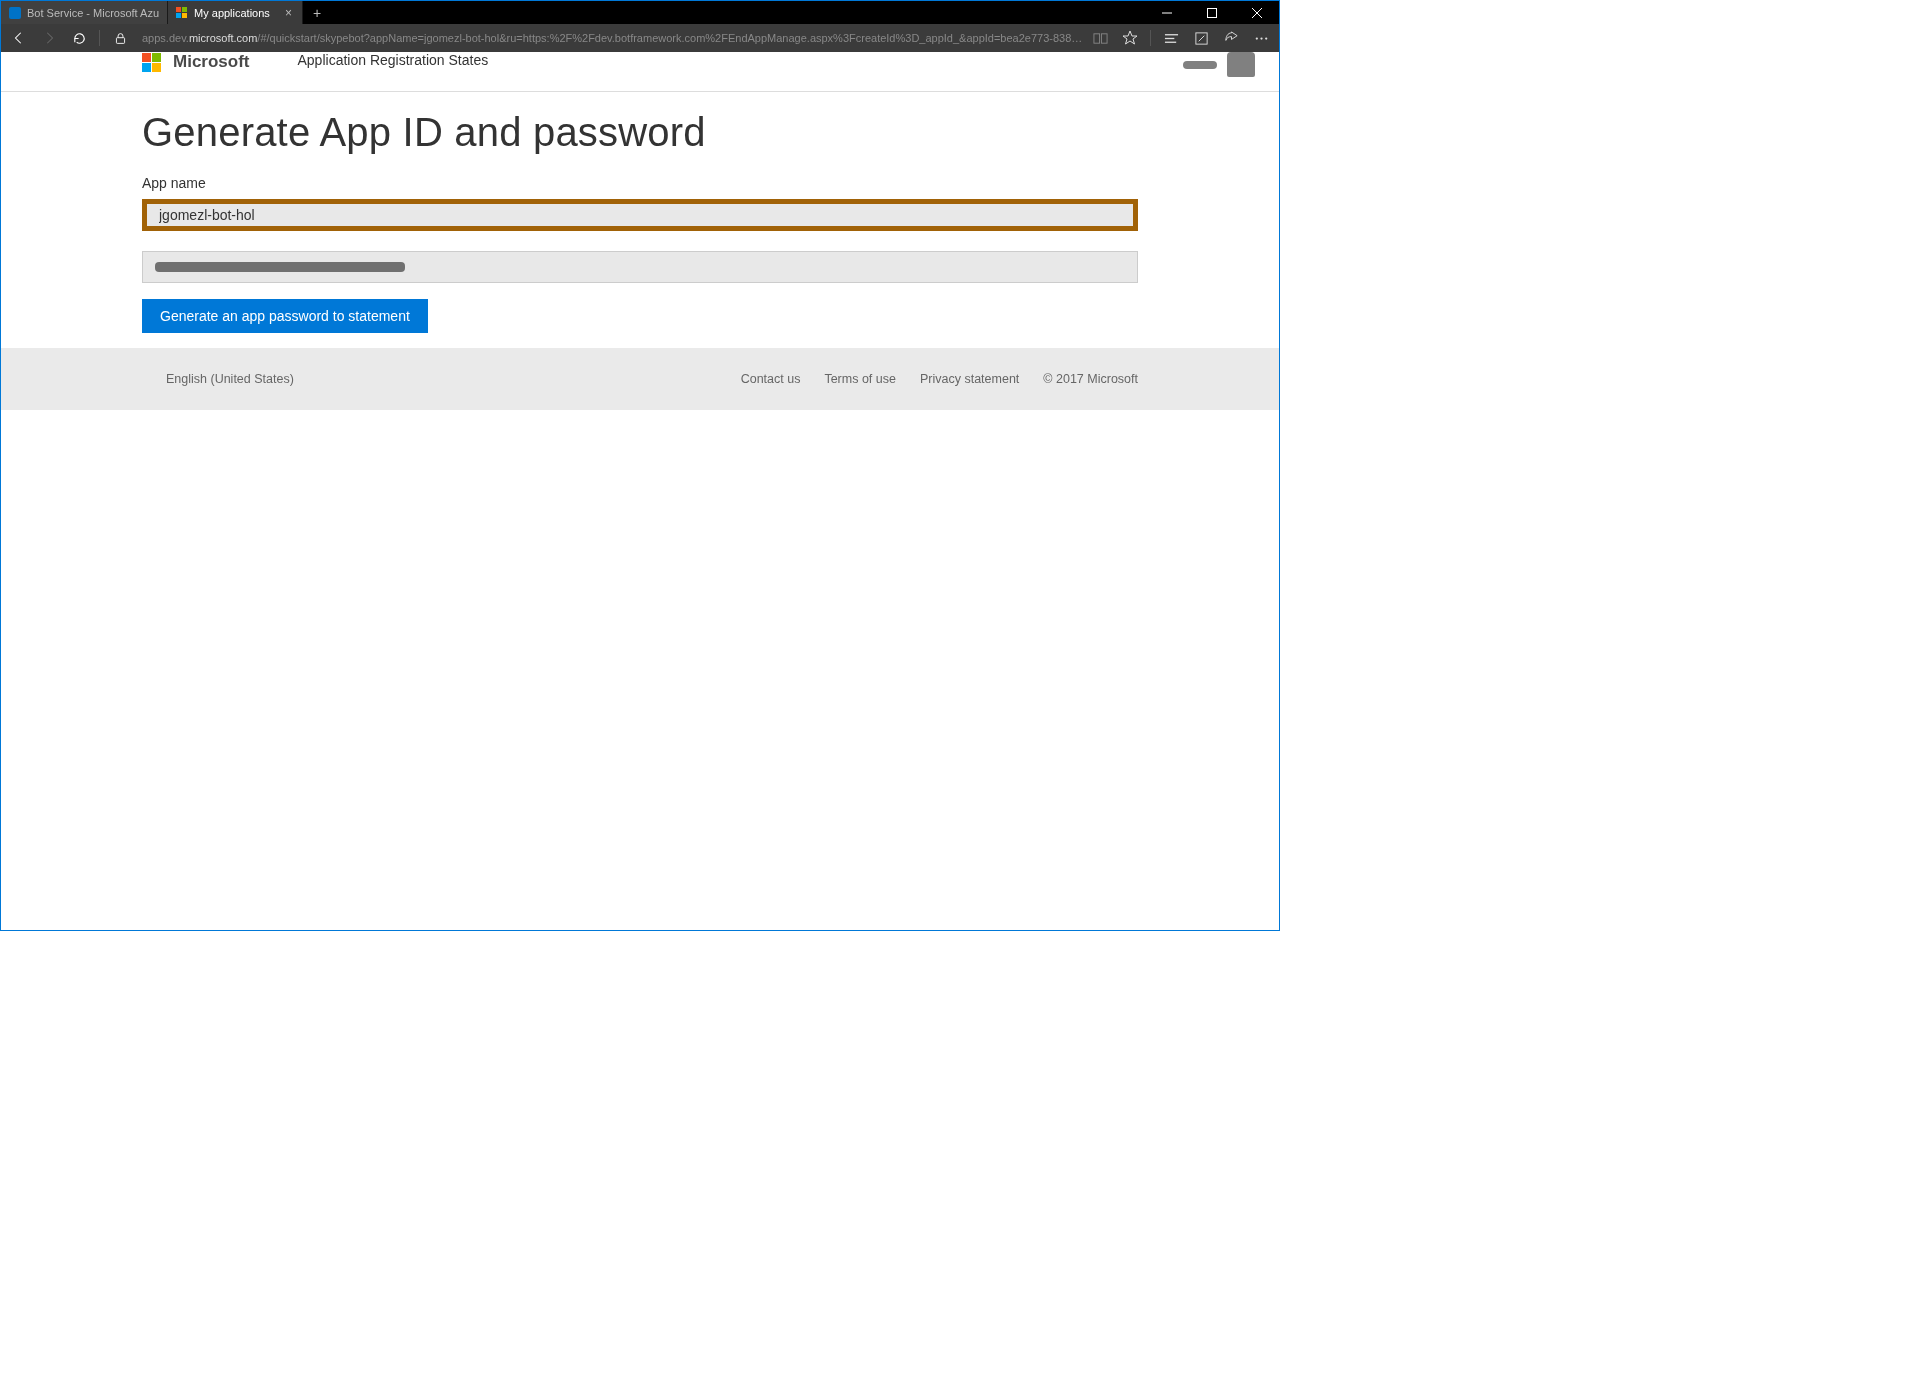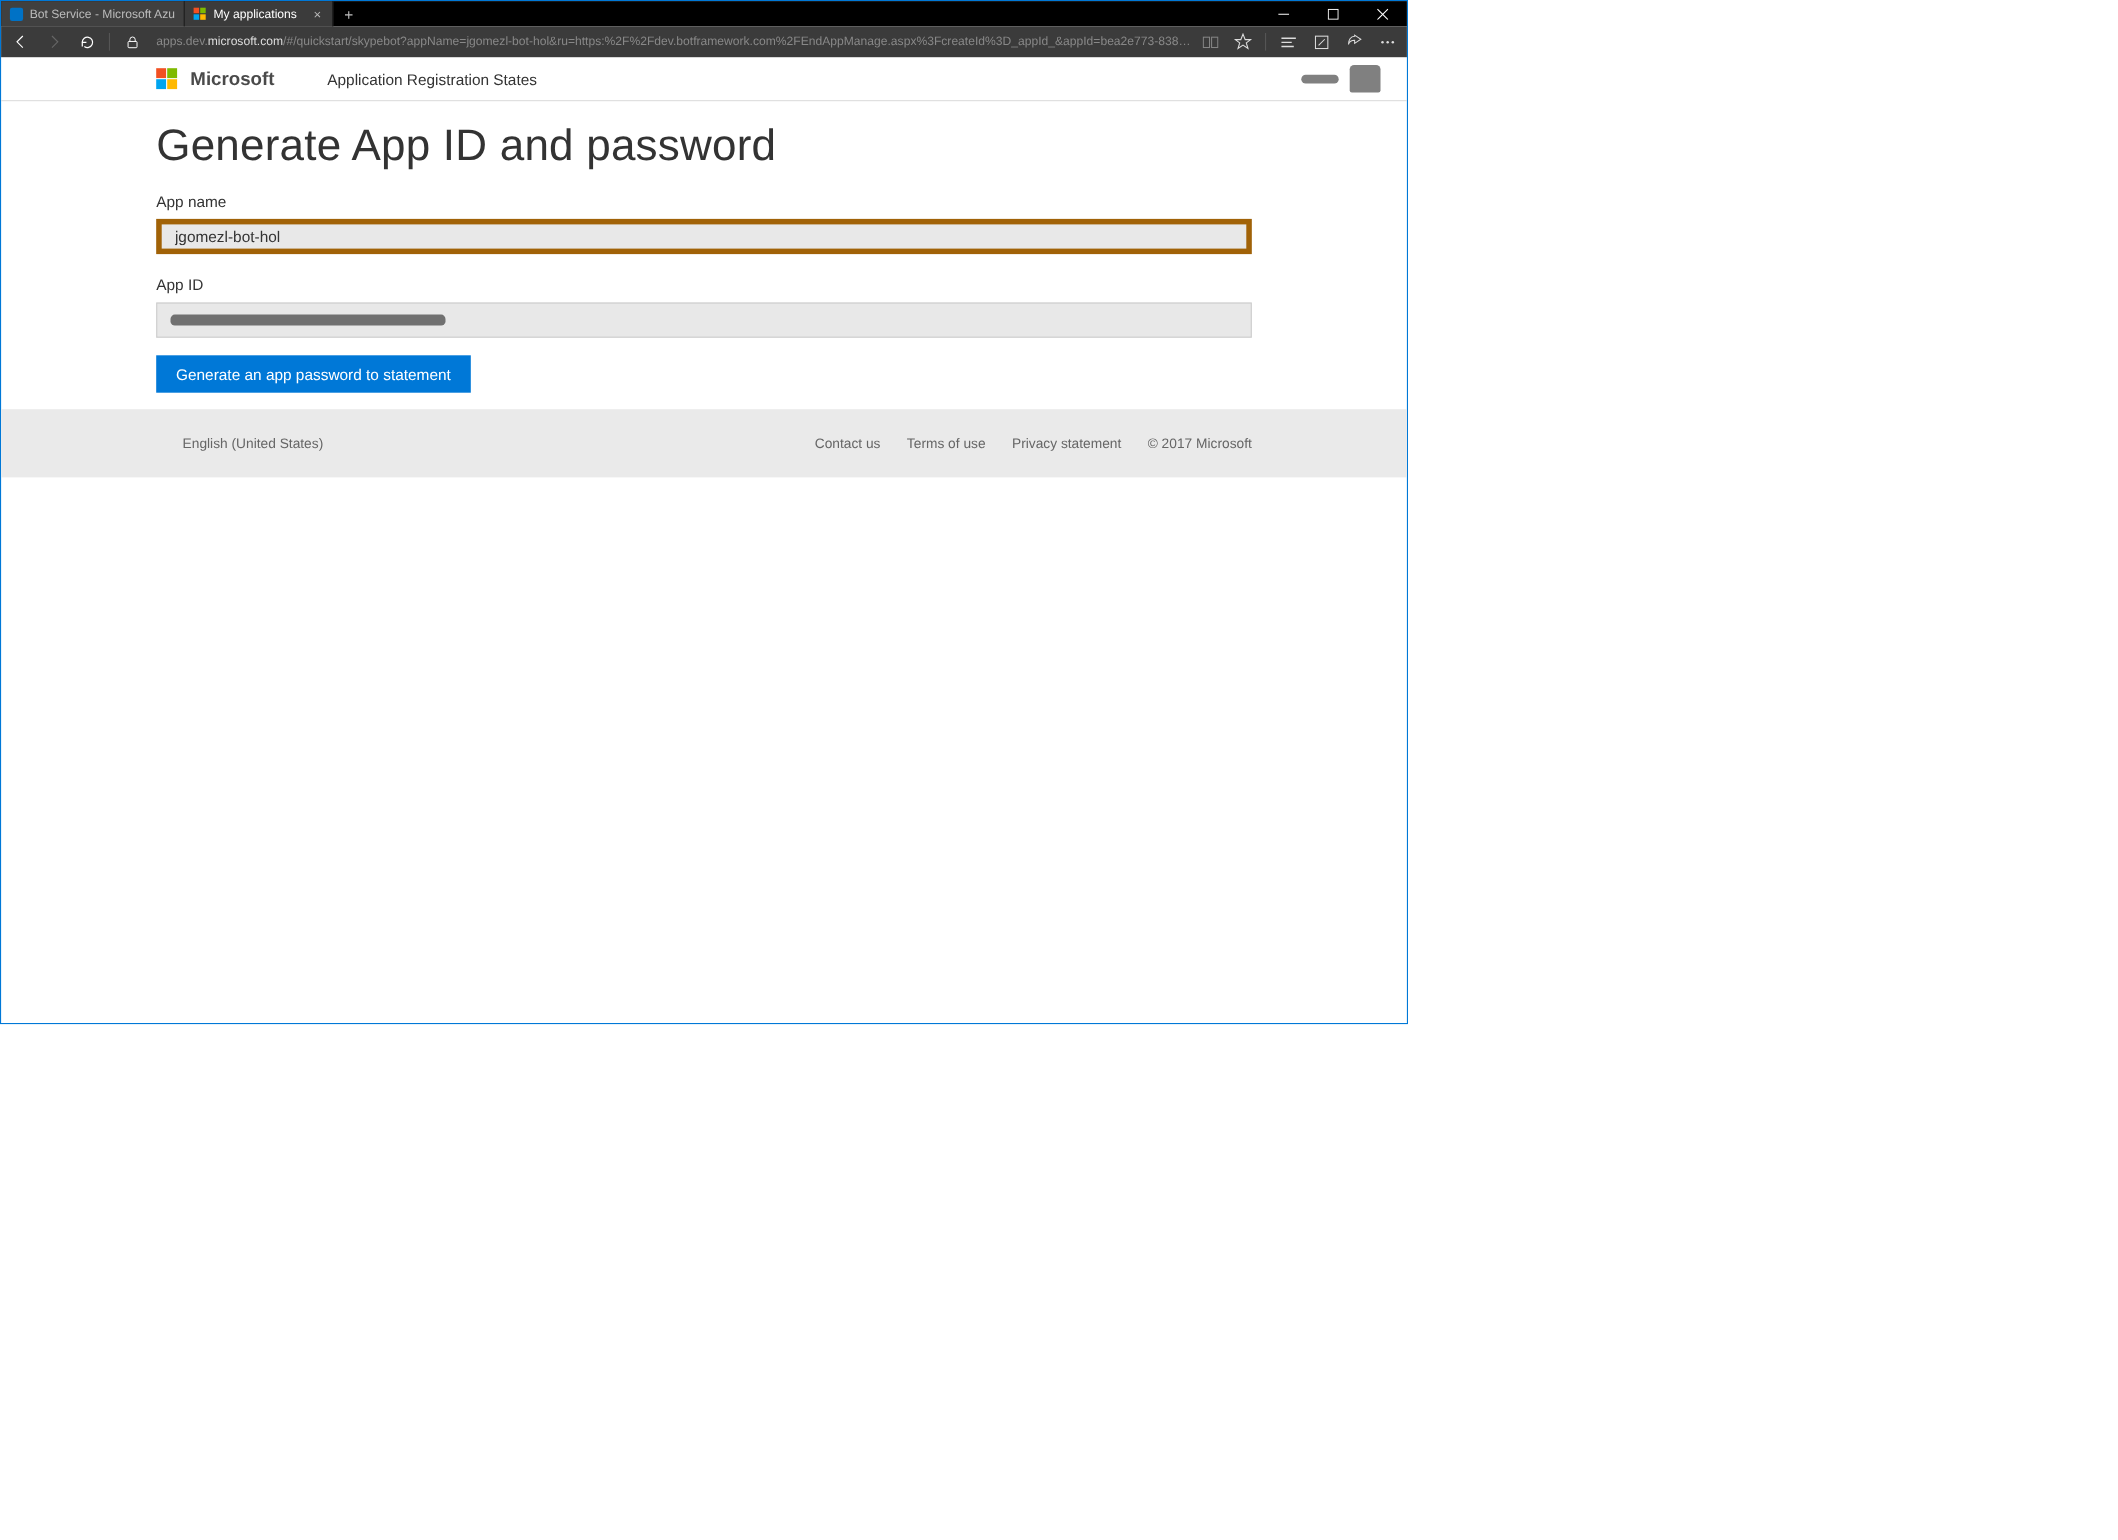--- a/index.html
+++ b/index.html
@@ -80,21 +80,21 @@
       width: 28px; height: 28px;
       display: flex; align-items: center; justify-content: center;
       cursor: pointer; color: #ddd;
     }
 
     
     .page-header {
       height: 40px;
       border-bottom: 1px solid #ddd;
       display: flex;
-      align-items: center;
+      align-items: flex-start;
       padding: 0 24px 0 141px;
     }
     .ms-logo { display: flex; gap: 12px; align-items: center; }
     .ms-squares { display: grid; grid-template-columns: 9px 9px; grid-template-rows: 9px 9px; gap: 1px; }
     .ms-squares div:nth-child(1) { background: #f25022; }
     .ms-squares div:nth-child(2) { background: #7fba00; }
     .ms-squares div:nth-child(3) { background: #00a4ef; }
     .ms-squares div:nth-child(4) { background: #ffb900; }
     .ms-wordmark { font-size: 17px; color: #4a4a4a; font-weight: 600; }
     .portal-title {
@@ -307,21 +307,20 @@
     <div class="smudge-avatar"></div>
   </div>
 </div>
 
 <div class="main">
   <h1 class="page-title">Generate App ID and password</h1>
 
   <label class="form-label">App name</label>
   <input class="form-input" readonly="" value="jgomezl-bot-hol" style="">
 
-  <label class="form-label">App ID</label>
   <div class="redacted-field">
     <div class="redacted-bar"></div>
   </div>
 
   <button class="primary-btn">Generate an app password to statement</button>
 </div>
 
 <div class="footer">
   <div class="footer-inner">
     <span>English (United States)</span>

